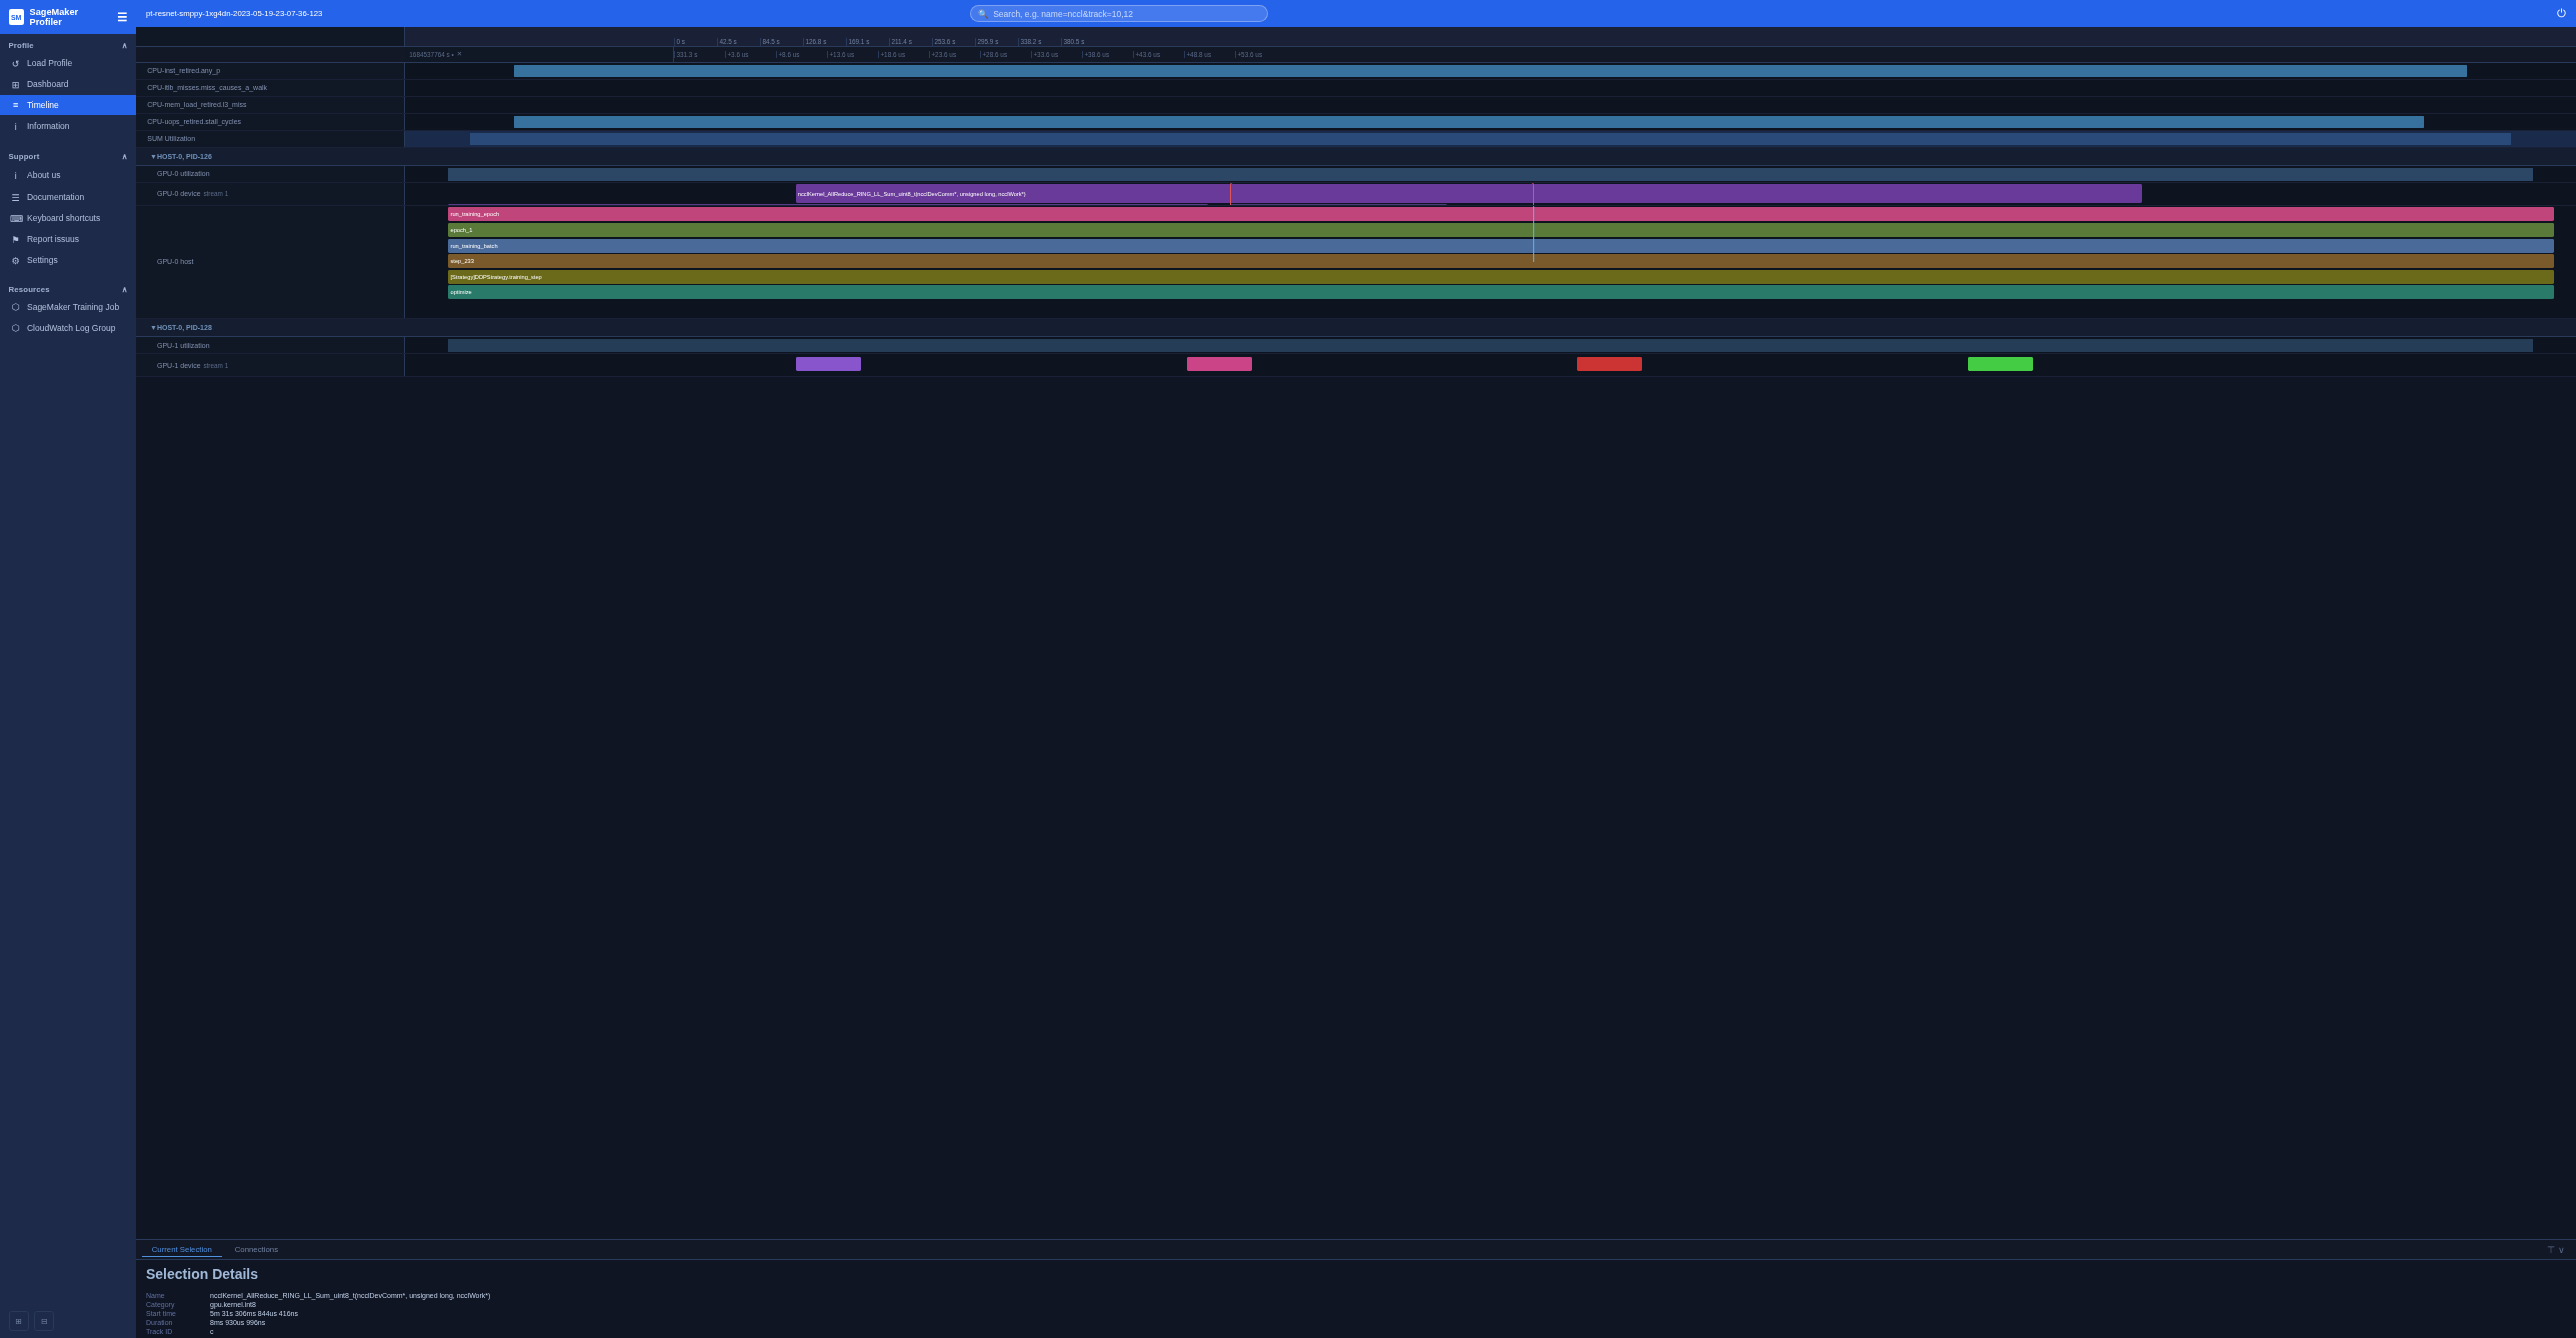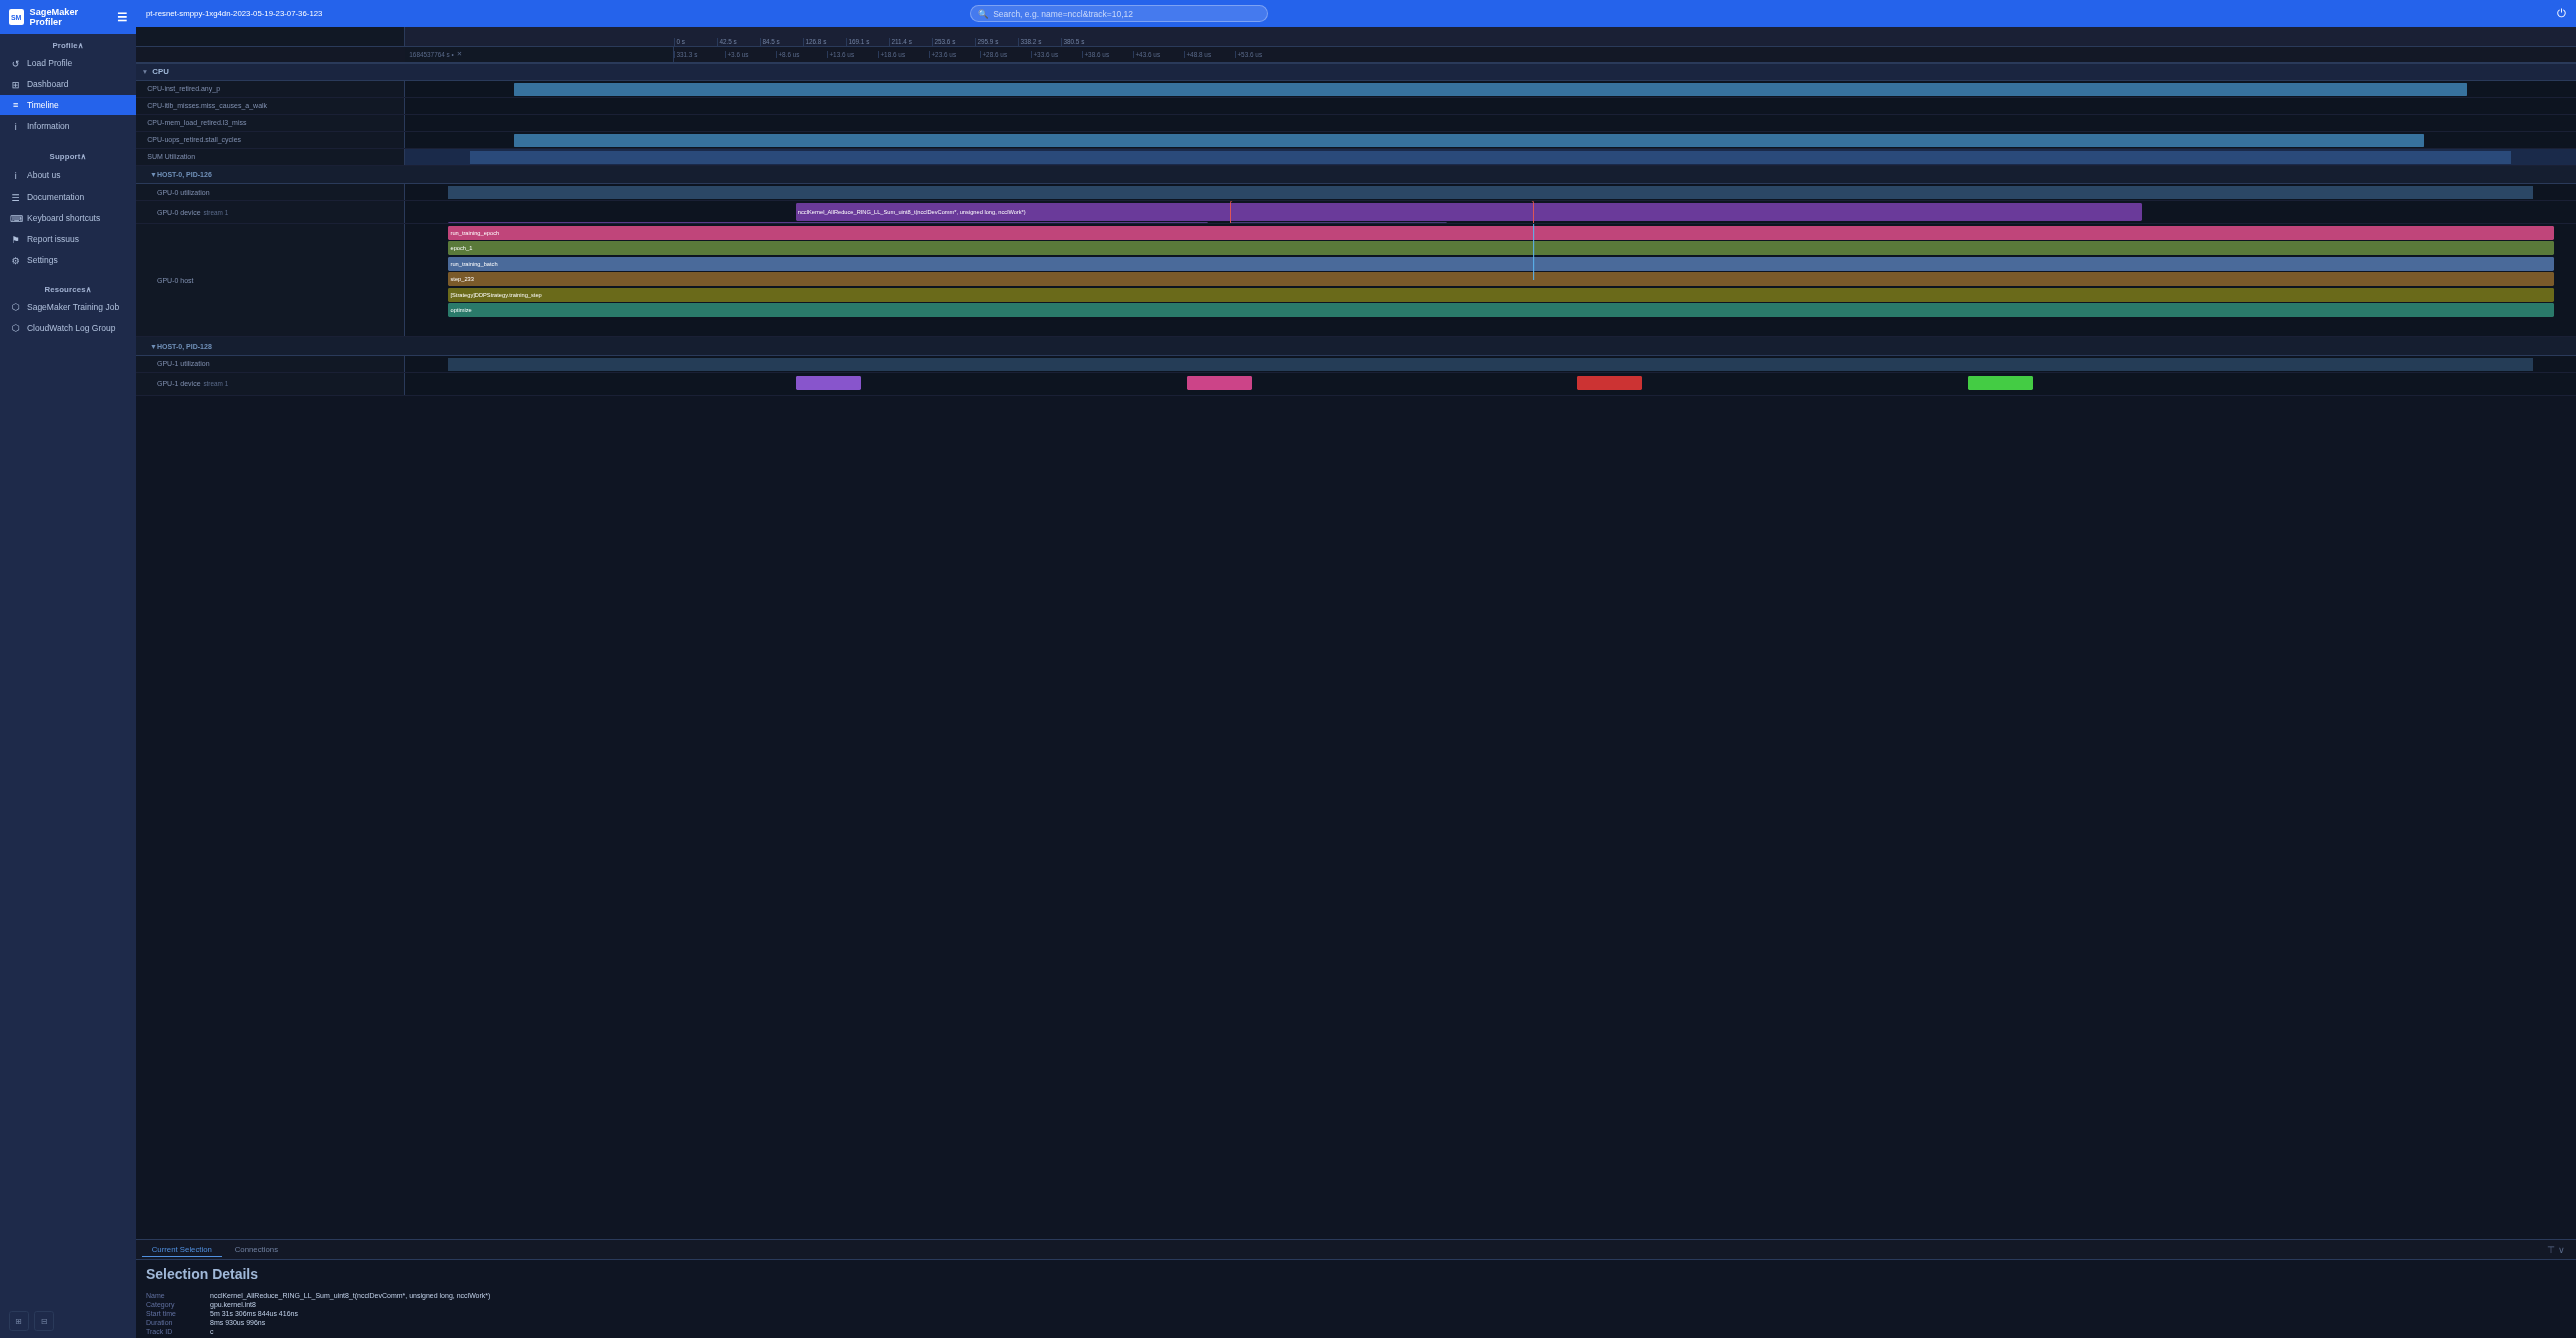--- a/index.html
+++ b/index.html
@@ -30,21 +30,21 @@
       background: white;
       border-radius: 2.1px;
       display: flex; align-items: center; justify-content: center;
       color: #2563eb; font-weight: bold; font-size: 7px;
     }
     .sidebar-menu-icon {
       margin-left: auto; cursor: pointer; color: white;
       font-size: 11.3px;
     }
     .sidebar-section-label {
-      display: flex; align-items: center; justify-content: center;
+      display: flex; align-items: center; justify-content: space-between;
       padding: 7px 8.5px 2.8px;
       color: #a0b0d0;
       font-size: 7.8px;
       font-weight: 600;
       text-transform: none;
       letter-spacing: 0.02em;
     }
     .sidebar-item {
       display: flex; align-items: center; gap: 5.7px;
       padding: 5px 10px;
@@ -370,24 +370,20 @@
       <div class="zoom-tick">+28.6 us</div>
       <div class="zoom-tick">+33.6 us</div>
       <div class="zoom-tick">+38.6 us</div>
       <div class="zoom-tick">+43.6 us</div>
       <div class="zoom-tick">+48.8 us</div>
       <div class="zoom-tick">+53.6 us</div>
     </div>
 
     <div class="timeline-body">
 
-      <div class="track-section-header">
-        <span class="expand-icon">▼</span>
-        <span>CPU</span>
-      </div>
 
       <div class="track-row">
         <div class="track-label">CPU-inst_retired.any_p</div>
         <div class="track-canvas">
           <div class="cpu-bar" style="left:5%;width:90%;background:#4a9ad4;"></div>
         </div>
       </div>
       <div class="track-row">
         <div class="track-label">CPU-itlb_misses.miss_causes_a_walk</div>
         <div class="track-canvas"></div>

